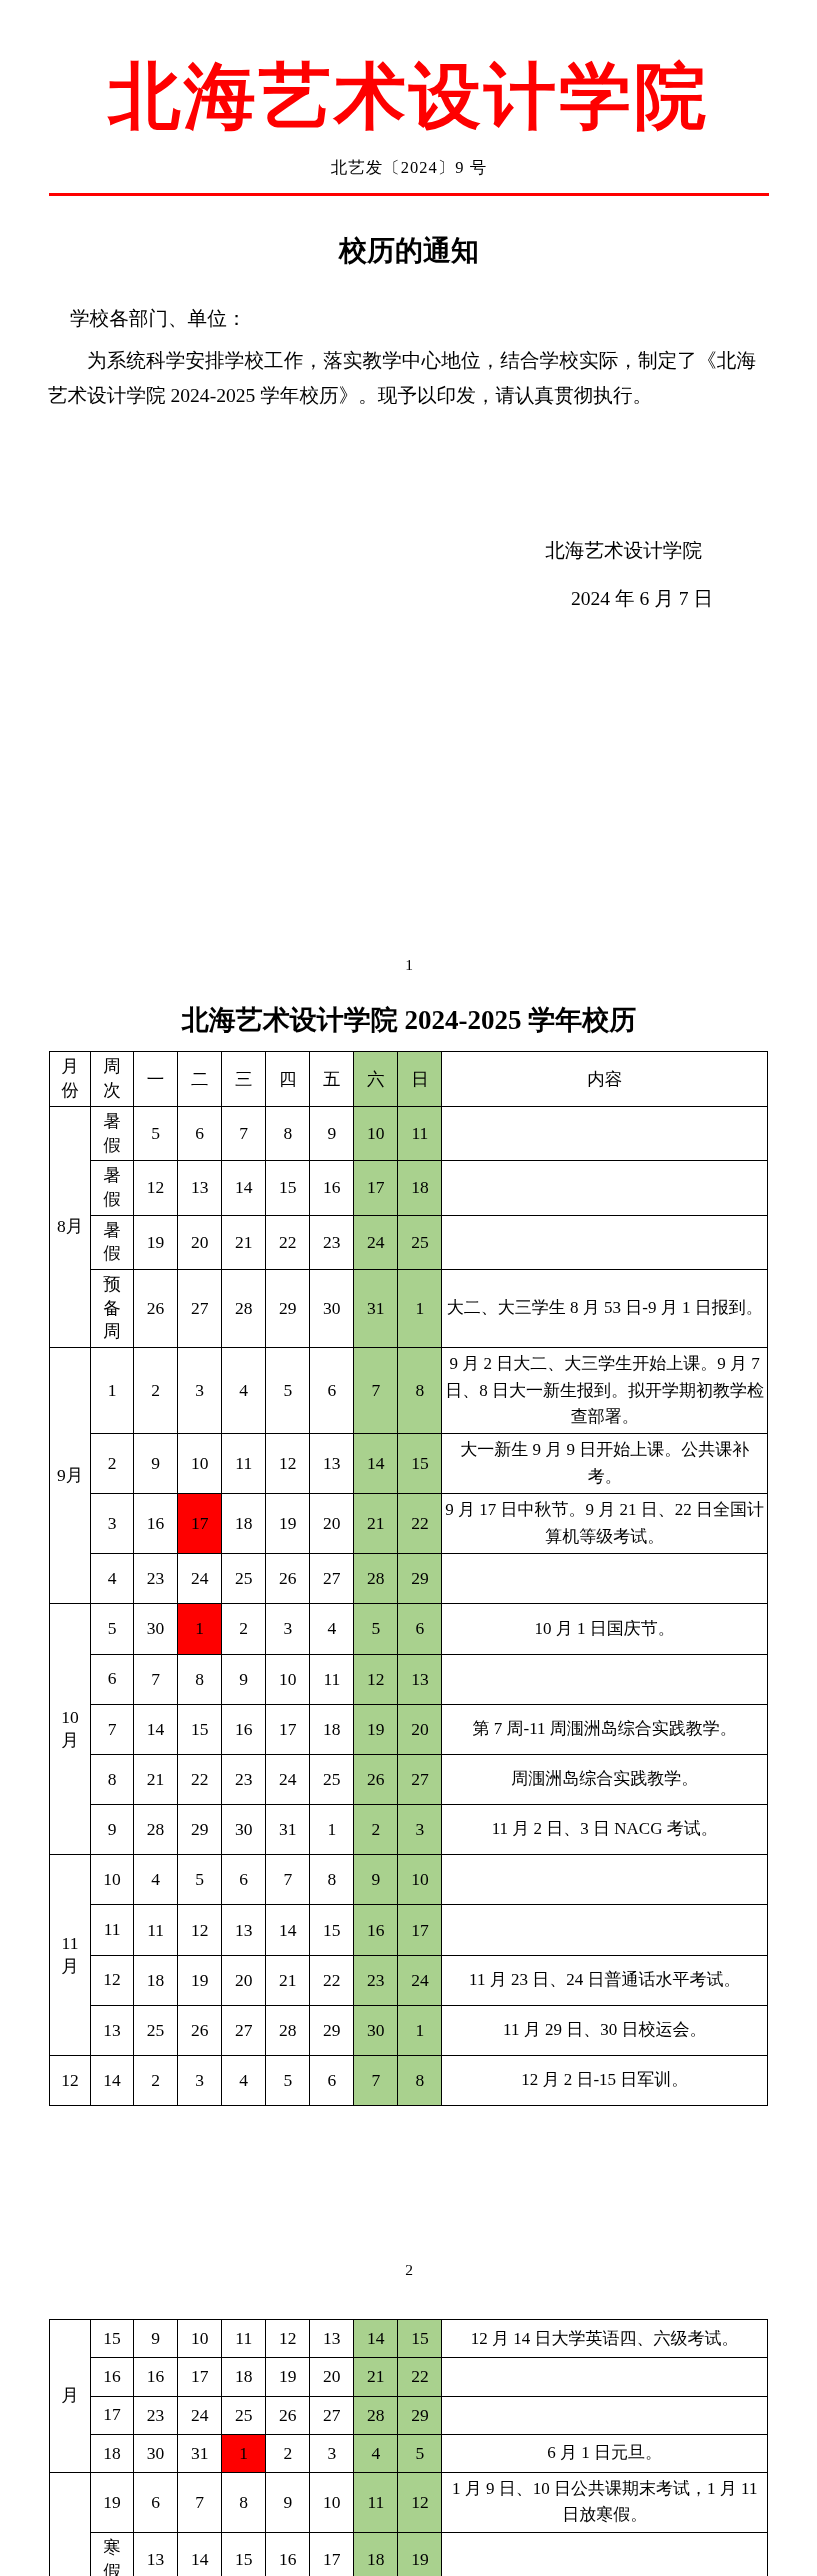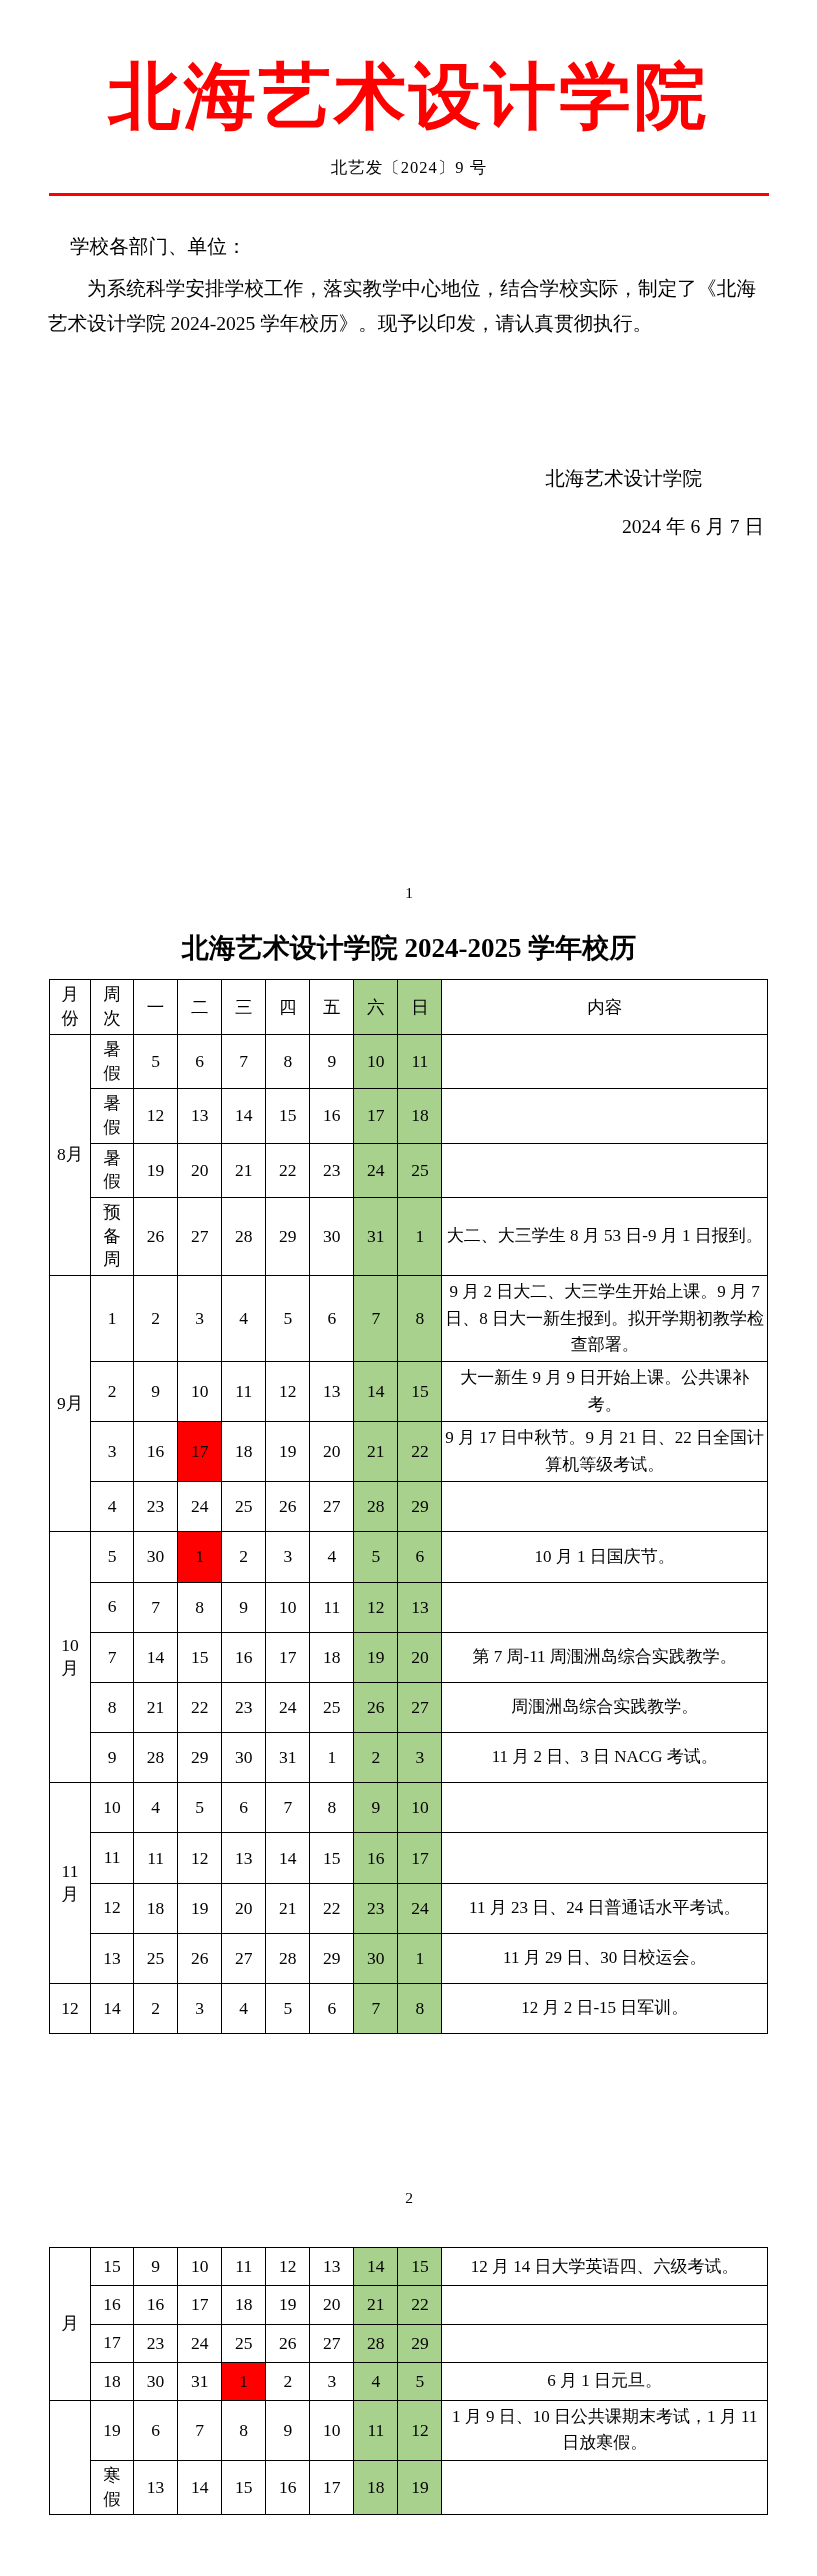--- a/index.html
+++ b/index.html
@@ -7,21 +7,21 @@
        font-family:"Liberation Serif","DejaVu Serif",serif;color:#000;}
   .org-title{padding-top:58px;text-align:center;color:#fe0000;font-weight:bold;
              font-size:72px;letter-spacing:3.1px;line-height:1.1;white-space:nowrap;}
   .doc-number{margin-top:20px;text-align:center;font-size:16.5px;letter-spacing:1px;}
   .red-rule{margin:13.4px 49px 0 49px;height:3.6px;background:#fe0000;}
   .notice-title{margin-top:34px;text-align:center;font-weight:bold;font-size:28px;line-height:42px;}
   .salutation{margin-top:30px;padding:0 62px 0 70px;font-size:19.6px;line-height:34px;}
   .body-par{margin-top:7.2px;padding:0 62px 0 48px;font-size:19.6px;line-height:35px;
             text-indent:39px;text-align:justify;}
   .sig-name{margin-top:124px;text-align:right;padding-right:116px;font-size:19.6px;}
-  .sig-date{margin-top:20.6px;text-align:right;padding-right:54px;font-size:19.6px;}
+  .sig-date{margin-top:20.6px;text-align:right;padding-right:105px;font-size:19.6px;}
   .page-num{text-align:center;font-size:15.5px;}
   #pn1{margin-top:344px;}
   #pn2{margin-top:155px;margin-bottom:40px;}
   .cal-title{margin-top:28px;text-align:center;font-weight:bold;font-size:27px;}
   table.cal{border-collapse:collapse;table-layout:fixed;width:719px;margin:13.4px 0 0 49px;
             font-size:17.5px;}
   table.cal td,table.cal th{border:1px solid #000;text-align:center;vertical-align:middle;
             padding:3.1px 2.1px;font-weight:normal;}
   col.c-month{width:41px;} col.c-week{width:43px;} col.c-day{width:44px;} col.c-content{width:325px;}
   .green{background:#a9d18e;}
@@ -32,20 +32,21 @@
   td.c-content-cell{font-size:17px;line-height:1.55;padding:3.1px 5.2px;}
   .t0 td{height:43px;} .t1 td{height:31px;}
 </style>
 </head>
 <body>
 
 <div class="org-title">北海艺术设计学院</div>
 <div class="doc-number">北艺发〔2024〕9 号</div>
 <div class="red-rule"></div>
 <div class="notice-title">
+  <div>校历的通知</div>
 </div>
 <div class="salutation">学校各部门、单位：</div>
 <div class="body-par">为系统科学安排学校工作，落实教学中心地位，结合学校实际，制定了《北海艺术设计学院 2024-2025 学年校历》。现予以印发，请认真贯彻执行。</div>
 <div class="sig-name">北海艺术设计学院</div>
 <div class="sig-date">2024 年 6 月 7 日</div>
 
 <div class="page-num" id="pn1">1</div>
 <div class="cal-title">北海艺术设计学院 2024-2025 学年校历</div>
 
 <table class="cal t0">

